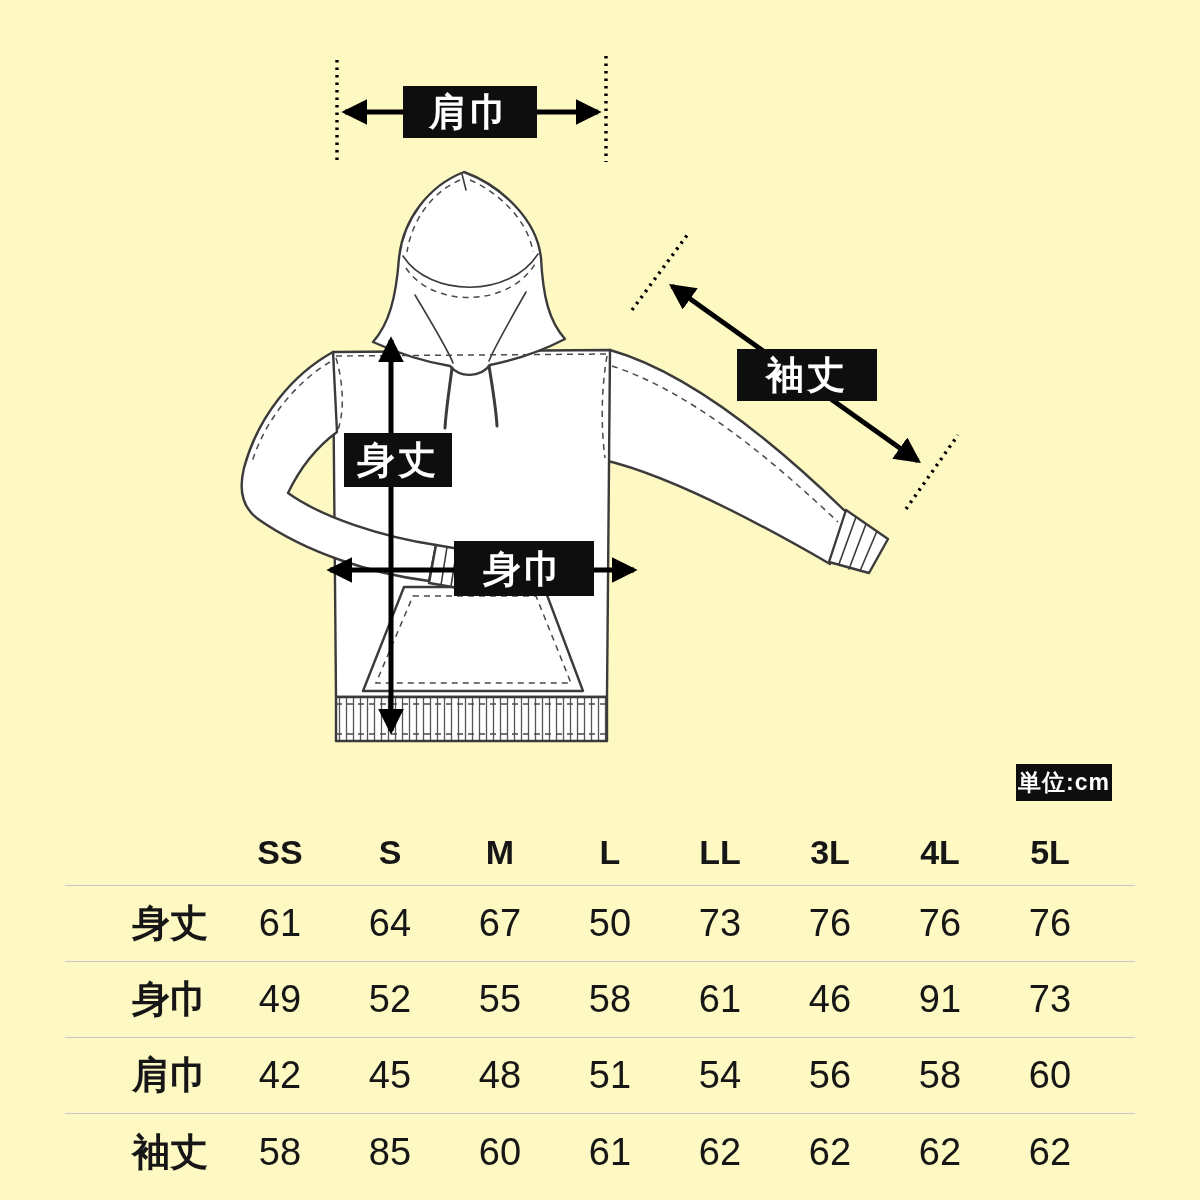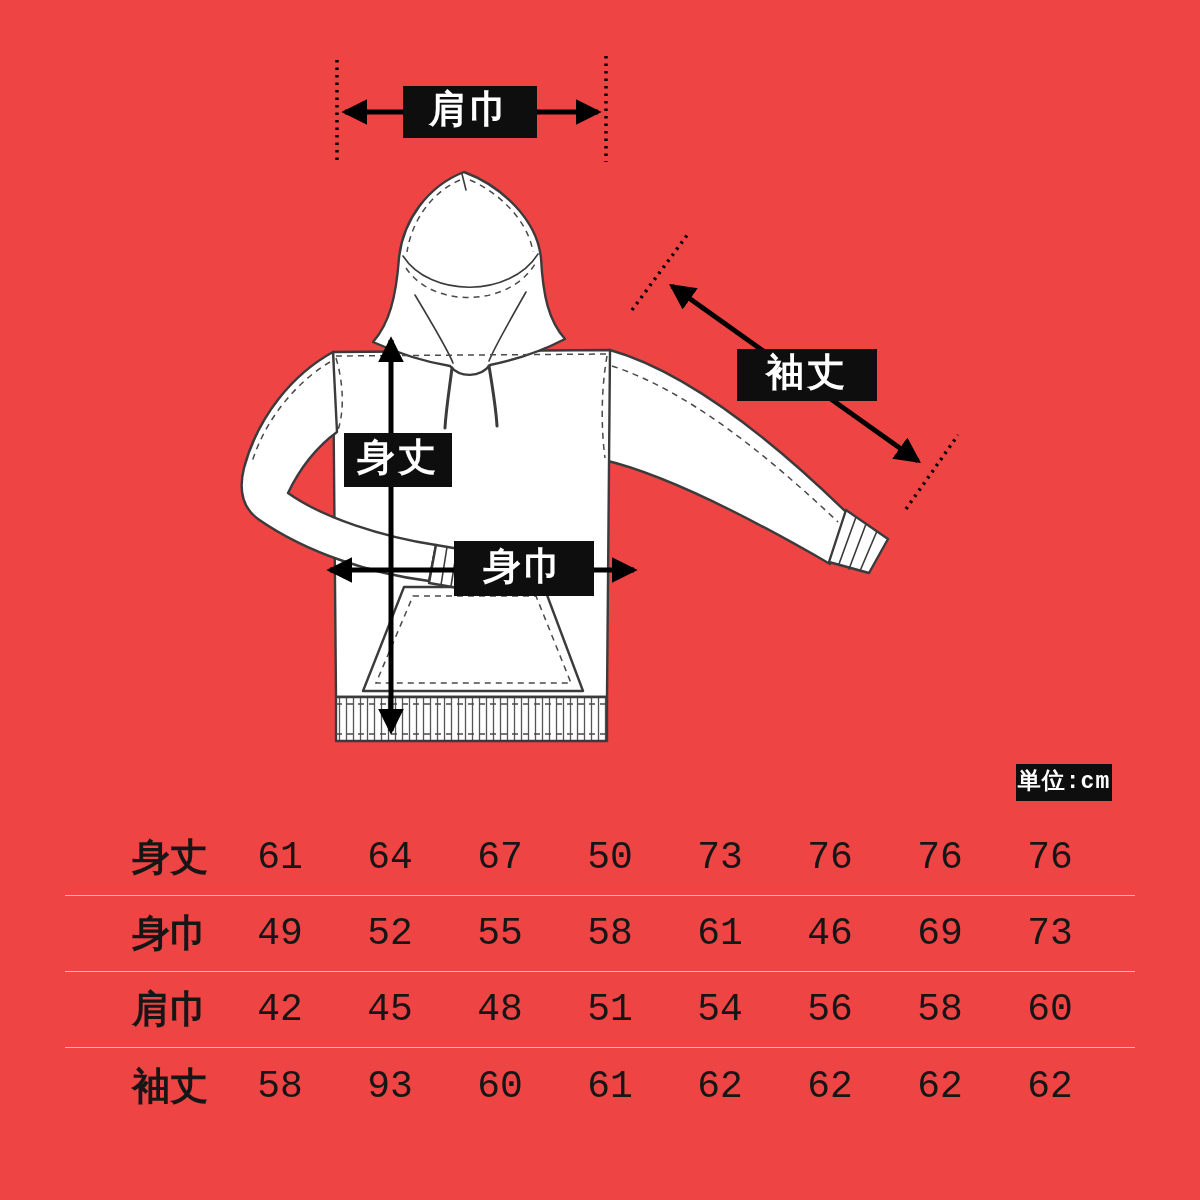--- a/index.html
+++ b/index.html
@@ -1,19 +1,19 @@
 <!DOCTYPE html>
 <html><head>
 <meta charset="utf-8">
 <style>
   * { margin:0; padding:0; box-sizing:border-box; }
   body { background:#ffffff; }
   .page {
-    position:relative; width:1200px; height:1200px; background:#ef4444;
-    font-family:Liberation Mono, monospace; overflow:hidden;
+    position:relative; width:1200px; height:1200px; background:#fef9c3;
+    font-family:Liberation Sans, sans-serif; overflow:hidden;
   }
   .diagram-svg { position:absolute; left:0; top:0; }
   .tag {
     position:absolute; background:#0e0e0e; color:#ffffff;
     display:flex; align-items:center; justify-content:center;
     font-weight:bold; font-size:38px; letter-spacing:3px; line-height:1;
   }
   .tag-shoulder { left:403px; top:86px;  width:134px; height:52px; }
   .tag-sleeve   { left:737px; top:349px; width:140px; height:52px; }
   .tag-length   { left:344px; top:433px; width:108px; height:54px; }
@@ -103,20 +103,31 @@
     </g>
   </svg>
 
   <div class="tag tag-shoulder">肩巾</div>
   <div class="tag tag-sleeve">袖丈</div>
   <div class="tag tag-length">身丈</div>
   <div class="tag tag-width">身巾</div>
   <div class="tag tag-unit">単位:cm</div>
 
   <div class="size-table">
+    <div class="trow thead">
+      <div class="cell label-cell"></div>
+      <div class="cell head">SS</div>
+      <div class="cell head">S</div>
+      <div class="cell head">M</div>
+      <div class="cell head">L</div>
+      <div class="cell head">LL</div>
+      <div class="cell head">3L</div>
+      <div class="cell head">4L</div>
+      <div class="cell head">5L</div>
+    </div>
 
     <div class="trow">
       <div class="cell label-cell">身丈</div>
       <div class="cell">61</div>
       <div class="cell">64</div>
       <div class="cell">67</div>
       <div class="cell">50</div>
       <div class="cell">73</div>
       <div class="cell">76</div>
       <div class="cell">76</div>
@@ -124,40 +135,40 @@
     </div>
 
     <div class="trow">
       <div class="cell label-cell">身巾</div>
       <div class="cell">49</div>
       <div class="cell">52</div>
       <div class="cell">55</div>
       <div class="cell">58</div>
       <div class="cell">61</div>
       <div class="cell">46</div>
-      <div class="cell">69</div>
+      <div class="cell">91</div>
       <div class="cell">73</div>
     </div>
 
     <div class="trow">
       <div class="cell label-cell">肩巾</div>
       <div class="cell">42</div>
       <div class="cell">45</div>
       <div class="cell">48</div>
       <div class="cell">51</div>
       <div class="cell">54</div>
       <div class="cell">56</div>
       <div class="cell">58</div>
       <div class="cell">60</div>
     </div>
 
     <div class="trow">
       <div class="cell label-cell">袖丈</div>
       <div class="cell">58</div>
-      <div class="cell">93</div>
+      <div class="cell">85</div>
       <div class="cell">60</div>
       <div class="cell">61</div>
       <div class="cell">62</div>
       <div class="cell">62</div>
       <div class="cell">62</div>
       <div class="cell">62</div>
     </div>
   </div>
 
 </div>

